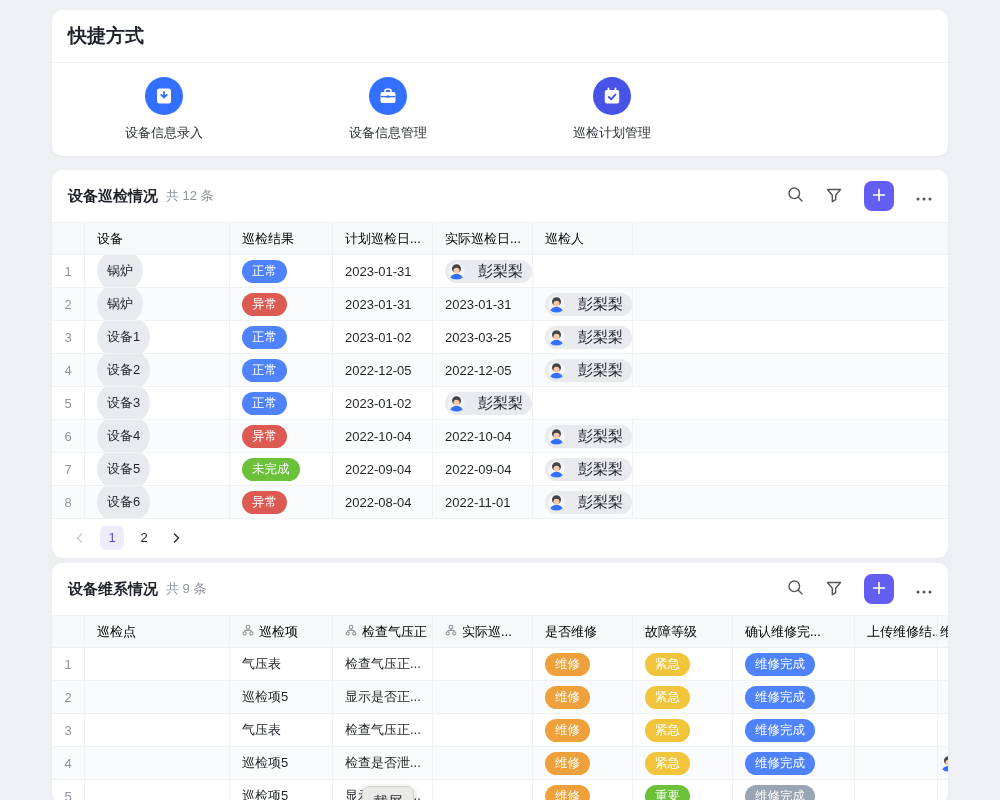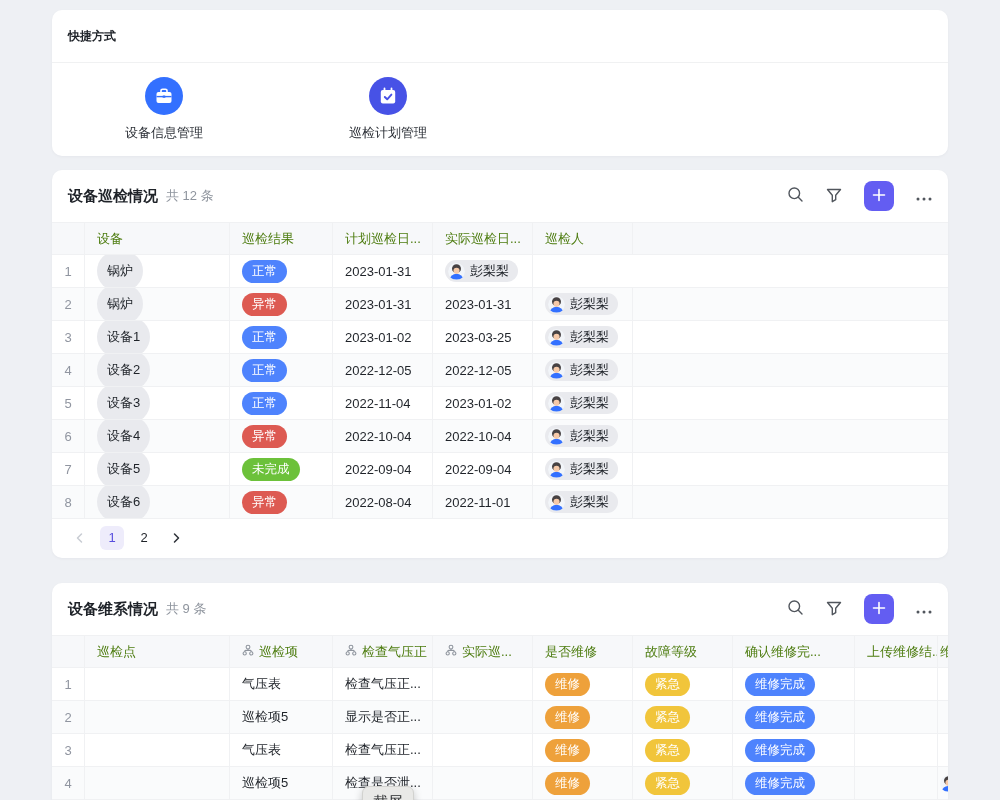--- a/index.html
+++ b/index.html
@@ -12,55 +12,55 @@
     color: #1f2329;
   }
   .stack { position:absolute; left:52px; top:10px; width:896px; }
   .card {
     background:#fff; border-radius:10px; width:896px;
     box-shadow:0 1px 3px rgba(31,35,41,.04);
   }
   
   .shortcuts-card { height:146px; margin-bottom:14px; }
   .card-title-row { height:52px; display:flex; align-items:center; padding:0 16px; }
-  .card-title { font-size:12px; font-weight:700; color:#1f2329; }
+  .card-title { font-size:19px; font-weight:700; color:#1f2329; }
   .divider { border-bottom:1px solid #f0f1f2; }
   .shortcut-list { height:93px; display:flex; align-items:center; }
   .shortcut { width:25%; display:flex; flex-direction:column; align-items:center; gap:9px; cursor:pointer; }
   .shortcut-circle { width:38px; height:38px; border-radius:50%; display:flex; align-items:center; justify-content:center; }
   .accent-blue { background:#3370ff; }
   .accent-indigo { background:#4752e6; }
   .shortcut-label { font-size:13px; color:#2b2f36; }
   
-  .table-card { margin-bottom:25px; overflow:hidden; }
+  .table-card { margin-bottom:5px; overflow:hidden; }
   .inspection-card { height:388px; }
   .maintenance-card { height:240px; }
   .tbl-title-row { height:52px; display:flex; align-items:center; padding:0 16px; }
   .tbl-title { font-size:15px; font-weight:700; }
   .tbl-count { font-size:13px; color:#8f959e; margin-left:8px; }
   .tbl-actions { margin-left:auto; display:flex; align-items:center; gap:22px; }
   .icon-btn { display:flex; align-items:center; justify-content:center; cursor:pointer; background:none; border:none; padding:0; }
   .add-btn { width:30px; height:30px; border-radius:8px; background:#635df2; display:flex; align-items:center; justify-content:center; cursor:pointer; border:none; }
   
   .trow { display:flex; height:33px; align-items:center; border-bottom:1px solid #f0f1f3; background:#fff; }
   .trow.even { background:#fafbfc; }
   .thead { background:#f7f8fa; border-top:1px solid #f0f1f3; }
   .cell { height:100%; display:flex; align-items:center; padding:0 12px; border-right:1px solid #f0f1f3; overflow:hidden; white-space:nowrap; font-size:13px; }
-  .hcell { color:#4d7c0f; gap:5px; }
+  .hcell { color:#000000; gap:5px; }
   .c-no { width:33px; justify-content:center; padding:0; color:#9095a0; }
   .c-dev { width:145px; }
   .c-res { width:103px; }
   .c-date { width:100px; }
   .c-confirm { width:122px;text-align:right; }
   .c-upload { width:83px; }
   .c-worker { width:10px; border-right:none; padding:0 0 0 2px; }
   .c-fill { flex:1; border-right:none; }
   .pill { background:#e9eaee; border-radius:999px; padding:11px 10px; font-size:13px; color:#1f2329; }
   .badge { border-radius:999px; padding:3px 10px; font-size:12.5px; color:#fff; }
-  .person-pill { background:#e9eaee; border-radius:999px; padding:2px 9px 2px 3px; display:inline-flex; align-items:center; gap:5px; font-size:13px; }
+  .person-pill { background:#e9eaee; border-radius:999px; padding:2px 9px 2px 3px; display:inline-flex; align-items:center; gap:13px; font-size:15px; }
   .avatar { width:17px; height:17px; border-radius:50%; overflow:hidden; flex:none; display:inline-block; }
   
   .pagination { height:37px; display:flex; align-items:center; gap:8px; padding:0 16px; }
   .page-btn { min-width:24px; height:24px; border-radius:6px; display:flex; align-items:center; justify-content:center; font-size:13px; cursor:pointer; background:none; border:none; color:#1f2329; }
   .page-btn.active { background:#eeecfb; color:#584ede; }
   
   .screenshot-tooltip {
     position:absolute; left:362px; top:786px; z-index:20;
     background:#e9e9e7; border:1px solid #d2d2cf; border-radius:7px;
     padding:6px 10px; font-size:15px; color:#26282b;
@@ -74,20 +74,29 @@
 
   <section class="card shortcuts-card">
     <div class="card-title-row">
       <span class="card-title">快捷方式</span>
     </div>
     <div class="divider"></div>
     <div class="shortcut-list">
       <div class="shortcut">
         <span class="shortcut-circle accent-blue">
           <svg width="20" height="20" viewBox="0 0 20 20">
+              <rect x="3" y="2.5" width="14" height="15" rx="2.5" fill="#fff"></rect>
+              <path d="M10 6 v5 M7.3 8.8 L10 11.5 L12.7 8.8" stroke="#3370ff" stroke-width="1.8" fill="none" stroke-linecap="round" stroke-linejoin="round"></path>
+            </svg>
+        </span>
+        <span class="shortcut-label">设备信息录入</span>
+      </div>
+      <div class="shortcut">
+        <span class="shortcut-circle accent-blue">
+          <svg width="20" height="20" viewBox="0 0 20 20">
               <path d="M7 6.5 V4.8 a1.6 1.6 0 0 1 1.6 -1.6 h2.8 a1.6 1.6 0 0 1 1.6 1.6 V6.5" stroke="#fff" stroke-width="1.6" fill="none"></path>
               <rect x="2.5" y="6" width="15" height="11" rx="2" fill="#fff"></rect>
               <path d="M2.5 10.6 h15" stroke="#3370ff" stroke-width="1.4"></path>
               <rect x="8.6" y="9.4" width="2.8" height="2.4" rx="0.6" fill="#3370ff"></rect>
             </svg>
         </span>
         <span class="shortcut-label">设备信息管理</span>
       </div>
       <div class="shortcut">
         <span class="shortcut-circle accent-indigo">
@@ -257,23 +266,20 @@
           </div>
           <div class="cell c-fill"></div>
         </div>
         <div class="trow">
           <div class="cell c-no">5</div>
           <div class="cell c-dev">
             <span class="pill">设备3</span>
           </div>
           <div class="cell c-res">
             <span class="badge" style="background: rgb(78, 131, 253);">正常</span>
-          </div>
-          <div class="cell c-date">
-            <span>2022-11-04</span>
           </div>
           <div class="cell c-date">
             <span>2023-01-02</span>
           </div>
           <div class="cell c-date">
             <span class="person-pill">
               <span class="avatar"><svg width="17" height="17" viewBox="0 0 36 36">
                   <circle cx="18" cy="18" r="18" fill="#f2f5f9"></circle>
                   <circle cx="18" cy="12" r="9.5" fill="#474243"></circle>
                   <path d="M4 35 a14 12 0 0 1 28 0 z" fill="#3370ff"></path>

